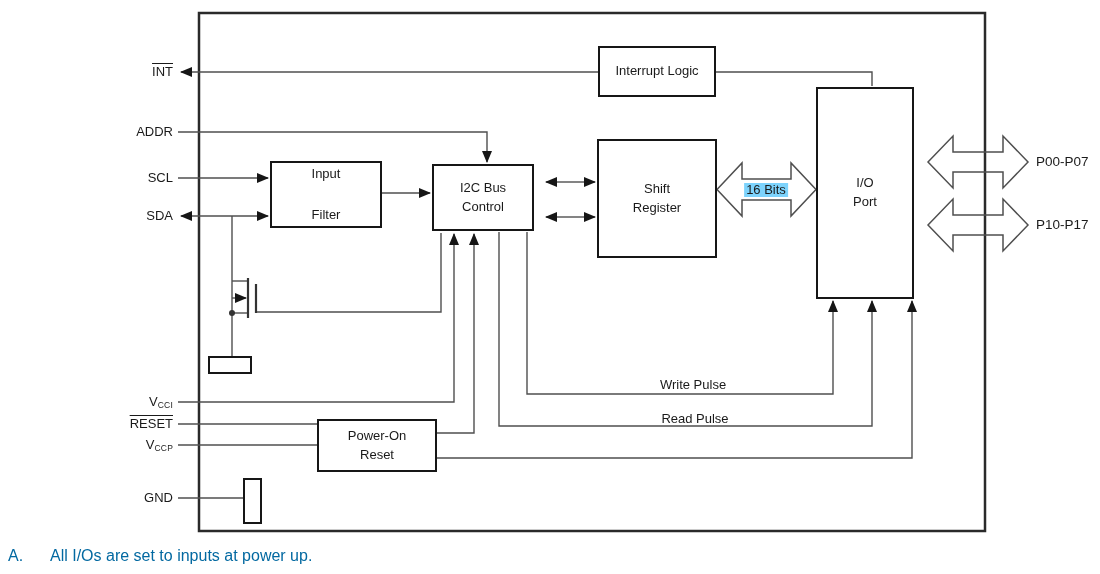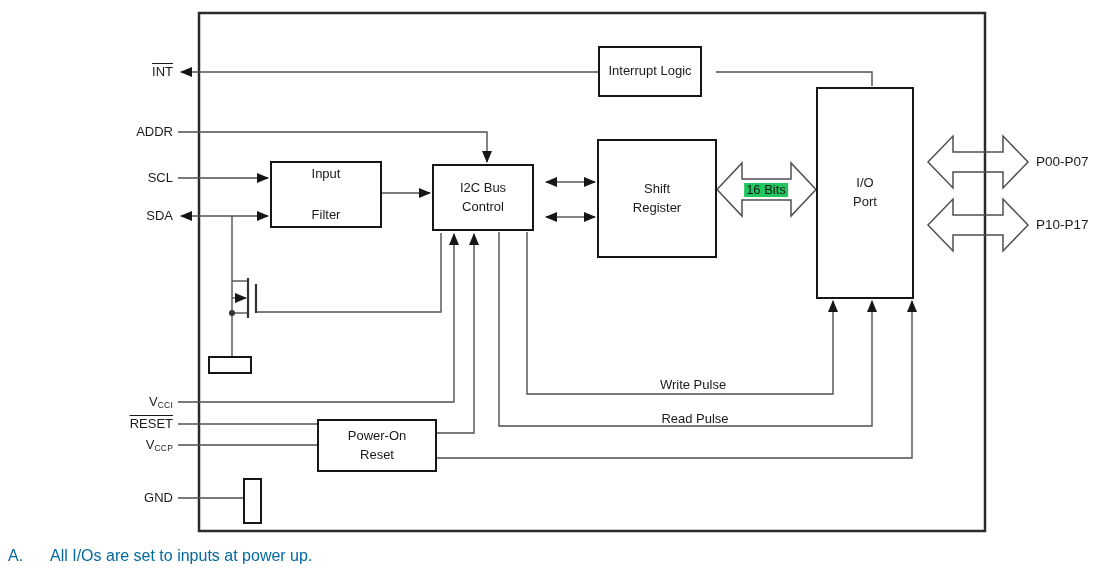--- a/index.html
+++ b/index.html
@@ -19,21 +19,21 @@
     position:absolute; left:0; width:173px; text-align:right;
     font-size:13px; line-height:16px; height:16px; white-space:nowrap;
   }
   .overline { text-decoration:overline; }
   .pinsub { font-size:8.5px; vertical-align:-2px; letter-spacing:0.2px;margin-top:46px; }
   .port-label {
     position:absolute; left:1036px; font-size:13.5px; line-height:16px; white-space:nowrap;
   }
   .sig-label {
     position:absolute; transform:translateX(-50%); font-size:13px;
-    line-height:14px; white-space:nowrap; background:#22c55e; padding:0 2px;
+    line-height:14px; white-space:nowrap; background:#7dd3fc; padding:0 2px;
   }
   .footnote {
     position:absolute; left:8px; top:546px; font-size:16px; line-height:20px; color:#0369a1;
   }
   .footnote .marker { display:inline-block; width:42px; }
 </style>
 </head>
 <body>
 
 <div class="diagram">
@@ -87,21 +87,21 @@
       <path d="M256,284 V313"></path>
     </g>
     <circle cx="232" cy="313" r="3" fill="#333333" stroke="none"></circle>
 
     <polygon points="717,189.5 742,163 742,179 791,179 791,163 816,189.5 791,216 791,200 742,200 742,216" fill="#ffffff" stroke="#4f4f4f" stroke-width="1.5"></polygon>
 
     <polygon points="928,162 953,136 953,152 1003,152 1003,136 1028,162 1003,188 1003,172 953,172 953,188" fill="none" stroke="#4f4f4f" stroke-width="1.5"></polygon>
     <polygon points="928,225 953,199 953,215 1003,215 1003,199 1028,225 1003,251 1003,235 953,235 953,251" fill="none" stroke="#4f4f4f" stroke-width="1.5"></polygon>
   </svg>
 
-  <div class="block" style="left:598px; top:46px; width:104px; height:51px;">
+  <div class="block" style="left:598px; top:46px; width:118px; height:51px;">
     <span>Interrupt Logic</span>
   </div>
 
   <div class="block" style="left:270px; top:161px; width:112px; height:67px;gap:22px;">
     <span>Input</span>
     <span>Filter</span>
   </div>
 
   <div class="block" style="left:432px; top:164px; width:102px; height:67px;">
     <span>I2C Bus</span>

